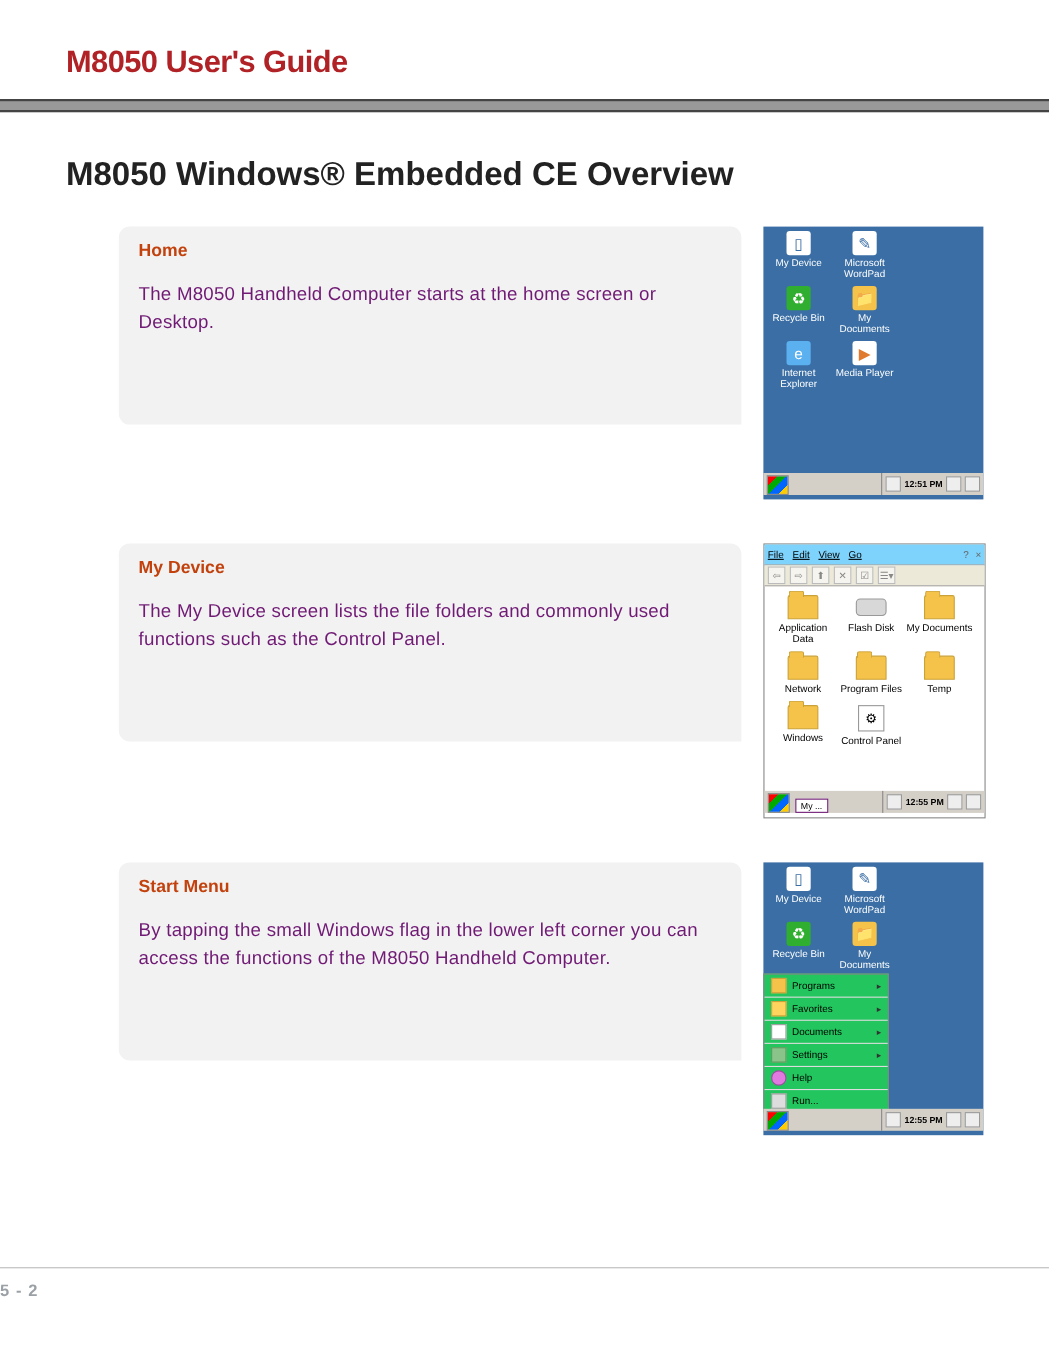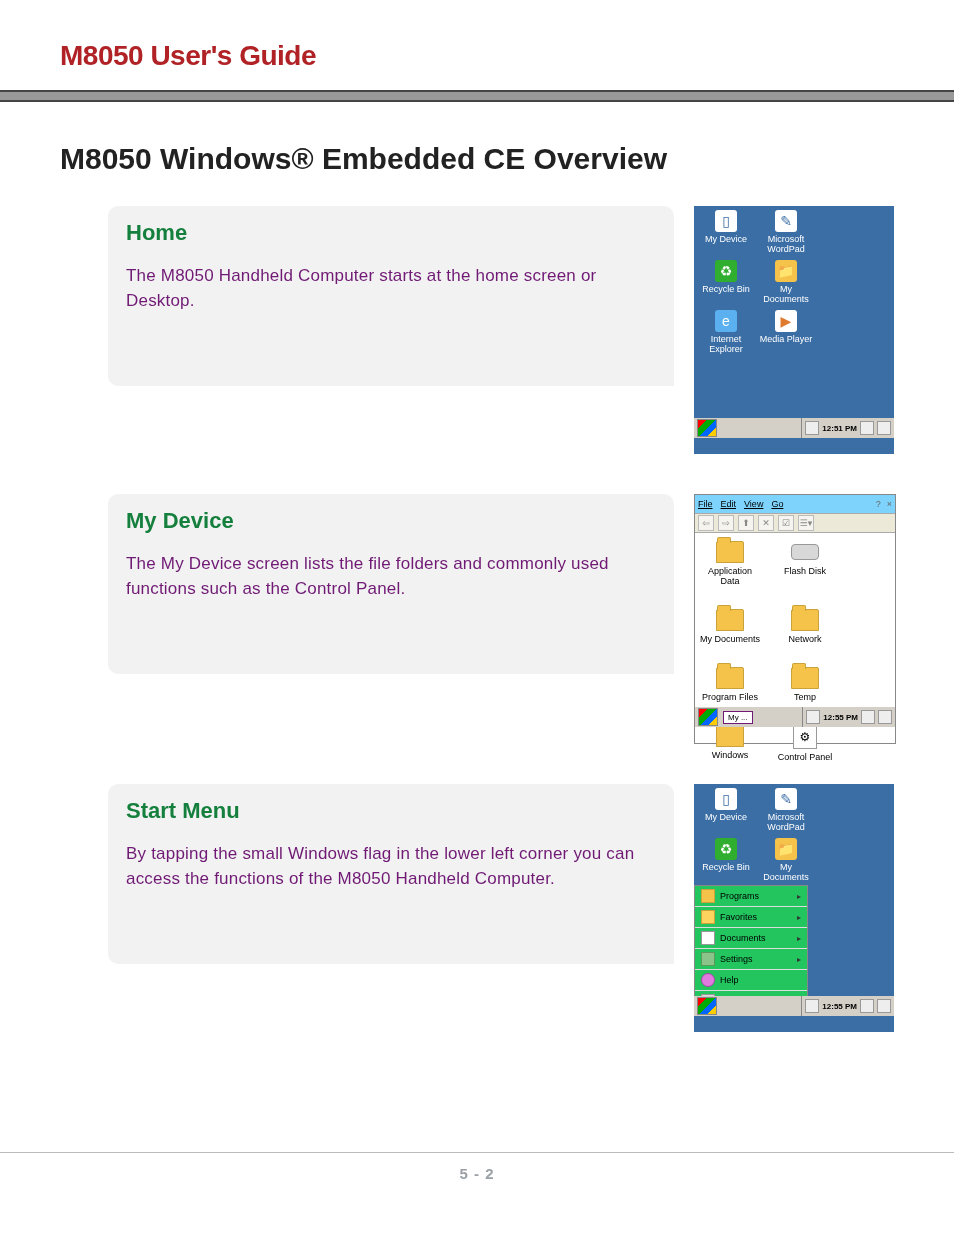--- a/index.html
+++ b/index.html
@@ -46,22 +46,22 @@
   .card {
     flex: 1;
     background: #f2f2f2;
     border-radius: 10px 10px 0 10px;
     padding: 14px 18px 70px 18px;
     min-height: 180px;
     box-sizing: border-box;
   }
   .card h3 {
     margin: 0 0 18px 0;
-    color: #15803d;
-    font-size: 22px;
+    color: #c2410c;
+    font-size: 16px;
     font-weight: bold;
   }
   .card p {
     margin: 0;
     color: #701a75;
     font-size: 17px;
     line-height: 1.45;
     letter-spacing: 0.2px;
   }
   .thumb {
@@ -101,25 +101,25 @@
     font-size: 14px;
   }
   .g-device { background:#fff; color:#3a6ea5; }
   .g-wordpad { background:#fff; color:#3a6ea5; }
   .g-recycle { background:#2fae2f; color:#fff; }
   .g-docs { background:#f5c24a; color:#8a5a00; }
   .g-ie { background:#5bb0f0; color:#fff; }
   .g-media { background:#fff; color:#e07a2f; }
   .taskbar {
     position: absolute;
-    left: 0; right: 0; bottom: 16px;
+    left: 0; right: 0; bottom: 4px;
     height: 20px;
     background: #d4d0c8;
     display: flex;
-    align-items: center;
+    align-items: flex-end;
     color: #000;
     font-size: 9px;
   }
   .taskbar .start {
     width: 18px; height: 16px;
     background: linear-gradient(135deg,#f00 0 25%,#0a0 0 50%,#06f 0 75%,#fc0 0 100%);
     margin: 0 3px;
     border:1px solid #888;
   }
   .taskbar .spacer { flex:1; }
@@ -143,21 +143,21 @@
     display:flex;align-items:center;height:18px;padding:0 3px;gap:8px;
   }
   .menubar .mtitle { font-weight:normal; }
   .menubar .right { margin-left:auto; display:flex; gap:6px; color:#666; }
   .toolbar {
     background:#ece9d8;border-bottom:1px solid #aaa;
     display:flex;align-items:center;height:18px;padding:0 3px;gap:4px;color:#888;
   }
   .toolbar .ti { width:14px;height:14px;border:1px solid #bbb;background:#f6f4ee;display:flex;align-items:center;justify-content:center;font-size:9px;}
   .files {
-    display:flex;flex-wrap:wrap;padding:8px 4px;gap:13px;
+    display:flex;flex-wrap:wrap;padding:8px 4px;gap:0;
   }
   .fitem {
     width:62px;text-align:center;margin-bottom:10px;
   }
   .fitem .folder {
     width:26px;height:20px;margin:0 auto 3px auto;background:#f5c24a;border:1px solid #caa23a;border-radius:2px 2px 0 0;position:relative;
   }
   .fitem .folder::before{content:"";position:absolute;top:-5px;left:0;width:12px;height:5px;background:#f5c24a;border:1px solid #caa23a;border-bottom:none;border-radius:2px 2px 0 0;}
   .fitem .disk {
     width:26px;height:14px;margin:3px auto 6px auto;background:#d8d8d8;border:1px solid #999;border-radius:4px;
@@ -183,21 +183,20 @@
   .mi-doc{background:#fff;border:1px solid #999;}
   .mi-set{background:#8bc48b;border:1px solid #5a9a5a;}
   .mi-help{background:#e07ae0;border:1px solid #a04aa0;border-radius:50%;}
   .mi-run{background:#ddd;border:1px solid #999;}
   .arrow{font-size:8px;color:#333;}
 
   .page-footer {
     border-top:1px solid #bbb;
     margin: 120px -60px 0 -60px;
     padding-top:12px;
-    text-align:center;
   }
   .page-num {
     color:#9aa0a6;font-size:15px;font-weight:bold;letter-spacing:1px;
     font-family:"Century Gothic",Arial,sans-serif;
   }
   .ulabel { text-decoration: underline; text-decoration-color: inherit; }
 </style>
 </head>
 <body>
 

